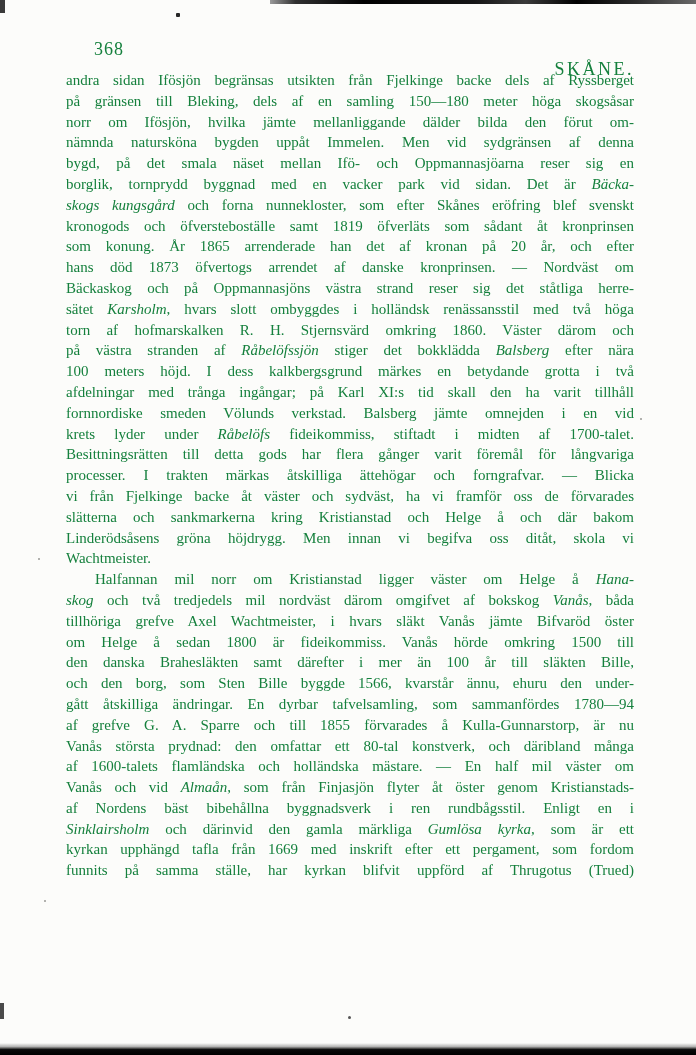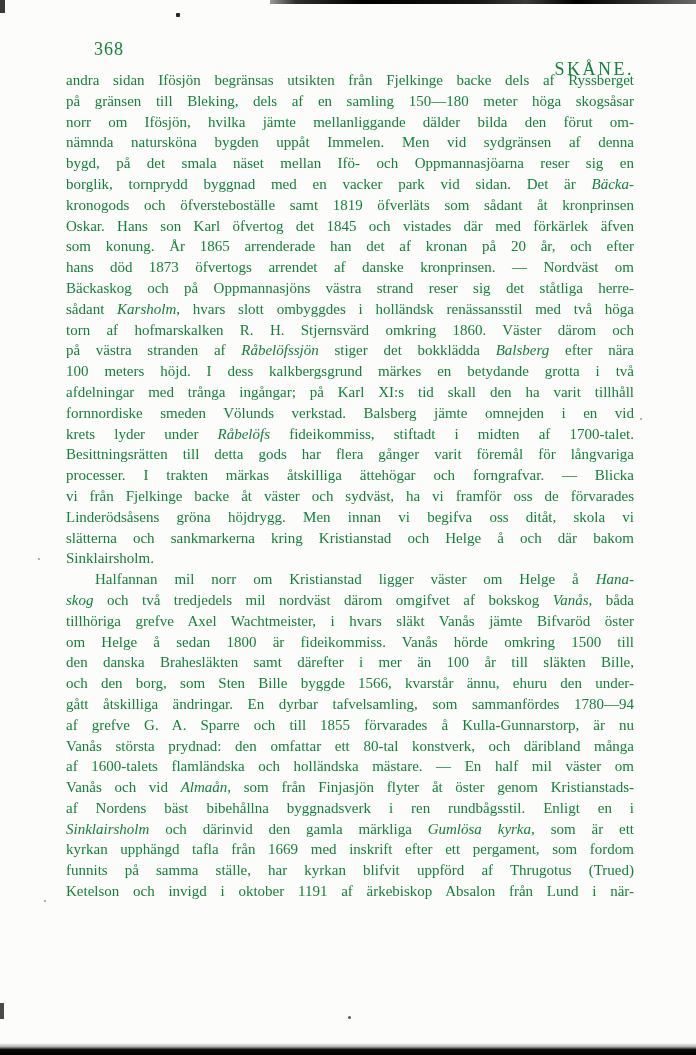--- a/index.html
+++ b/index.html
@@ -104,52 +104,51 @@
     <span class="running-title">SKÅNE.</span>
   </header>
 
   <main class="text-block" id="text-block">
       <div class="line"><span>andra sidan Ifösjön begränsas utsikten från Fjelkinge backe dels af Ryssberget</span></div>
       <div class="line"><span>på gränsen till Bleking, dels af en samling 150—180 meter höga skogsåsar</span></div>
       <div class="line"><span>norr om Ifösjön, hvilka jämte mellanliggande dälder bilda den förut om-</span></div>
       <div class="line"><span>nämnda natursköna bygden uppåt Immelen.  Men vid sydgränsen af denna</span></div>
       <div class="line"><span>bygd, på det smala näset mellan Ifö- och Oppmannasjöarna reser sig en</span></div>
       <div class="line"><span>borglik, tornprydd byggnad med en vacker park vid sidan.  Det är </span><span class="it">Bäcka-</span></div>
+      <div class="line"><span class="it">skogs kungsgård</span><span> och forna nunnekloster, som efter Skånes eröfring blef svenskt</span></div>
       <div class="line"><span>kronogods och öfversteboställe samt 1819 öfverläts som sådant åt kronprinsen</span></div>
-      <div class="line"><span>Oskar.  Hans son Karl öfvertog det 1845 och vistades där med förkärlek äfven</span></div>
       <div class="line"><span>som konung.  År 1865 arrenderade han det af kronan på 20 år, och efter</span></div>
       <div class="line"><span>hans död 1873 öfvertogs arrendet af danske kronprinsen. — Nordväst om</span></div>
       <div class="line"><span>Bäckaskog och på Oppmannasjöns västra strand reser sig det ståtliga herre-</span></div>
-      <div class="line"><span>sådant </span><span class="it">Karsholm</span><span>, hvars slott ombyggdes i holländsk renässansstil med två höga</span></div>
+      <div class="line"><span>sätet </span><span class="it">Karsholm</span><span>, hvars slott ombyggdes i holländsk renässansstil med två höga</span></div>
       <div class="line"><span>torn af hofmarskalken R. H. Stjernsvärd omkring 1860.  Väster därom och</span></div>
       <div class="line"><span>på västra stranden af </span><span class="it">Råbelöfssjön</span><span> stiger det bokklädda </span><span class="it">Balsberg</span><span> efter nära</span></div>
       <div class="line"><span>100 meters höjd.  I dess kalkbergsgrund märkes en betydande grotta i två</span></div>
       <div class="line"><span>afdelningar med trånga ingångar; på Karl XI:s tid skall den ha varit tillhåll</span></div>
       <div class="line"><span>fornnordiske smeden Völunds verkstad.  Balsberg jämte omnejden i en vid</span></div>
       <div class="line"><span>krets lyder under </span><span class="it">Råbelöfs</span><span> fideikommiss, stiftadt i midten af 1700-talet.</span></div>
       <div class="line"><span>Besittningsrätten till detta gods har flera gånger varit föremål för långvariga</span></div>
       <div class="line"><span>processer.  I trakten märkas åtskilliga ättehögar och forngrafvar. — Blicka</span></div>
       <div class="line"><span>vi från Fjelkinge backe åt väster och sydväst, ha vi framför oss de förvarades</span></div>
+      <div class="line"><span>slätterna och sankmarkerna kring Kristianstad och Helge å och där bakom</span></div>
       <div class="line"><span>Linderödsåsens gröna höjdrygg.  Men innan vi begifva oss ditåt, skola vi</span></div>
-      <div class="line"><span>slätterna och sankmarkerna kring Kristianstad och Helge å och där bakom</span></div>
-      <div class="line para-end"><span>Sinklairsholm.</span></div>
+      <div class="line para-end"><span>Wachtmeister.</span></div>
       <div class="line indent"><span>Halfannan mil norr om Kristianstad ligger väster om Helge å </span><span class="it">Hana-</span></div>
       <div class="line"><span class="it">skog</span><span> och två tredjedels mil nordväst därom omgifvet af bokskog </span><span class="it">Vanås</span><span>, båda</span></div>
       <div class="line"><span>tillhöriga grefve Axel Wachtmeister, i hvars släkt Vanås jämte Bifvaröd öster</span></div>
       <div class="line"><span>om Helge å sedan 1800 är fideikommiss.  Vanås hörde omkring 1500 till</span></div>
       <div class="line"><span>den danska Brahesläkten samt därefter i mer än 100 år till släkten Bille,</span></div>
       <div class="line"><span>och den borg, som Sten Bille byggde 1566, kvarstår ännu, ehuru den under-</span></div>
       <div class="line"><span>gått åtskilliga ändringar.  En dyrbar tafvelsamling, som sammanfördes 1780—94</span></div>
       <div class="line"><span>af grefve G. A. Sparre och till 1855 förvarades å Kulla-Gunnarstorp, är nu</span></div>
       <div class="line"><span>Vanås största prydnad: den omfattar ett 80-tal konstverk, och däribland många</span></div>
       <div class="line"><span>af 1600-talets flamländska och holländska mästare. — En half mil väster om</span></div>
       <div class="line"><span>Vanås och vid </span><span class="it">Almaån</span><span>, som från Finjasjön flyter åt öster genom Kristianstads-</span></div>
       <div class="line"><span>af Nordens bäst bibehållna byggnadsverk i ren rundbågsstil.  Enligt en i</span></div>
       <div class="line"><span class="it">Sinklairsholm</span><span> och därinvid den gamla märkliga </span><span class="it">Gumlösa kyrka</span><span>, som är ett</span></div>
       <div class="line"><span>kyrkan upphängd tafla från 1669 med inskrift efter ett pergament, som fordom</span></div>
       <div class="line"><span>funnits på samma ställe, har kyrkan blifvit uppförd af Thrugotus (Trued)</span></div>
-      <div class="line"><span>Ketelson och invigd i oktober 1191 af ärkebiskop Absalon från Lund i när-</span></div>
     </main>
 
   <div class="scan-left-mark"></div>
   <div class="scan-bottom-bar"></div>
 
 </div>
 
 </body></html>

